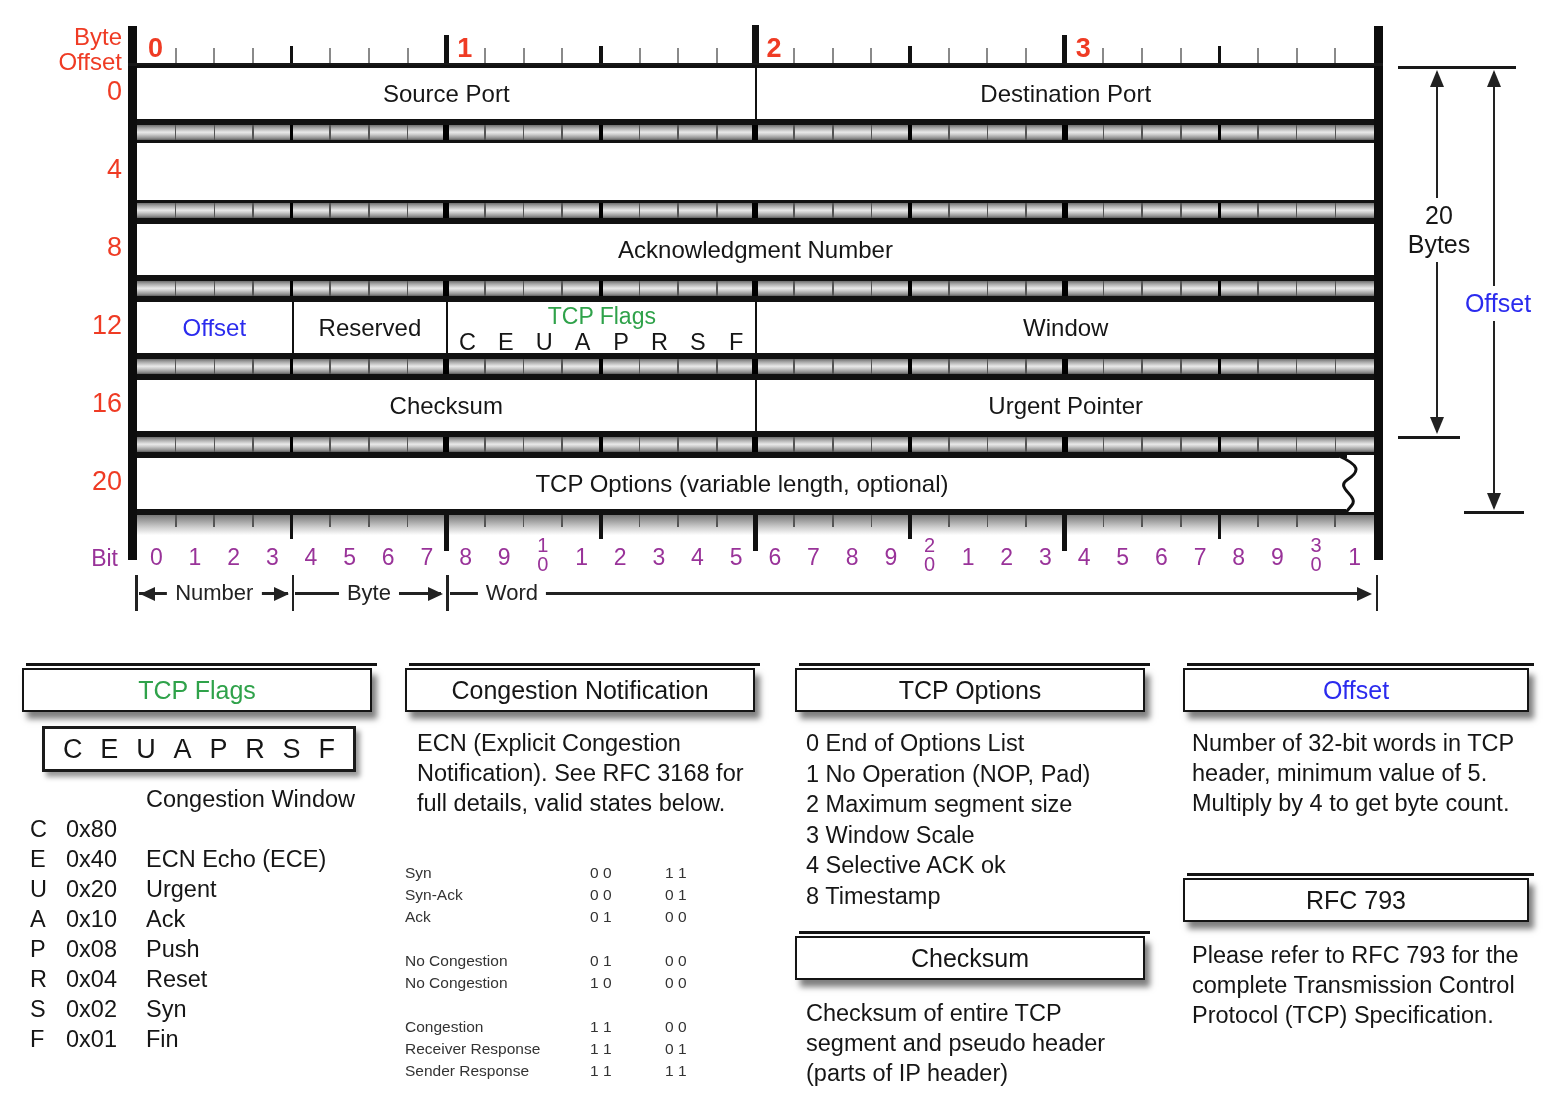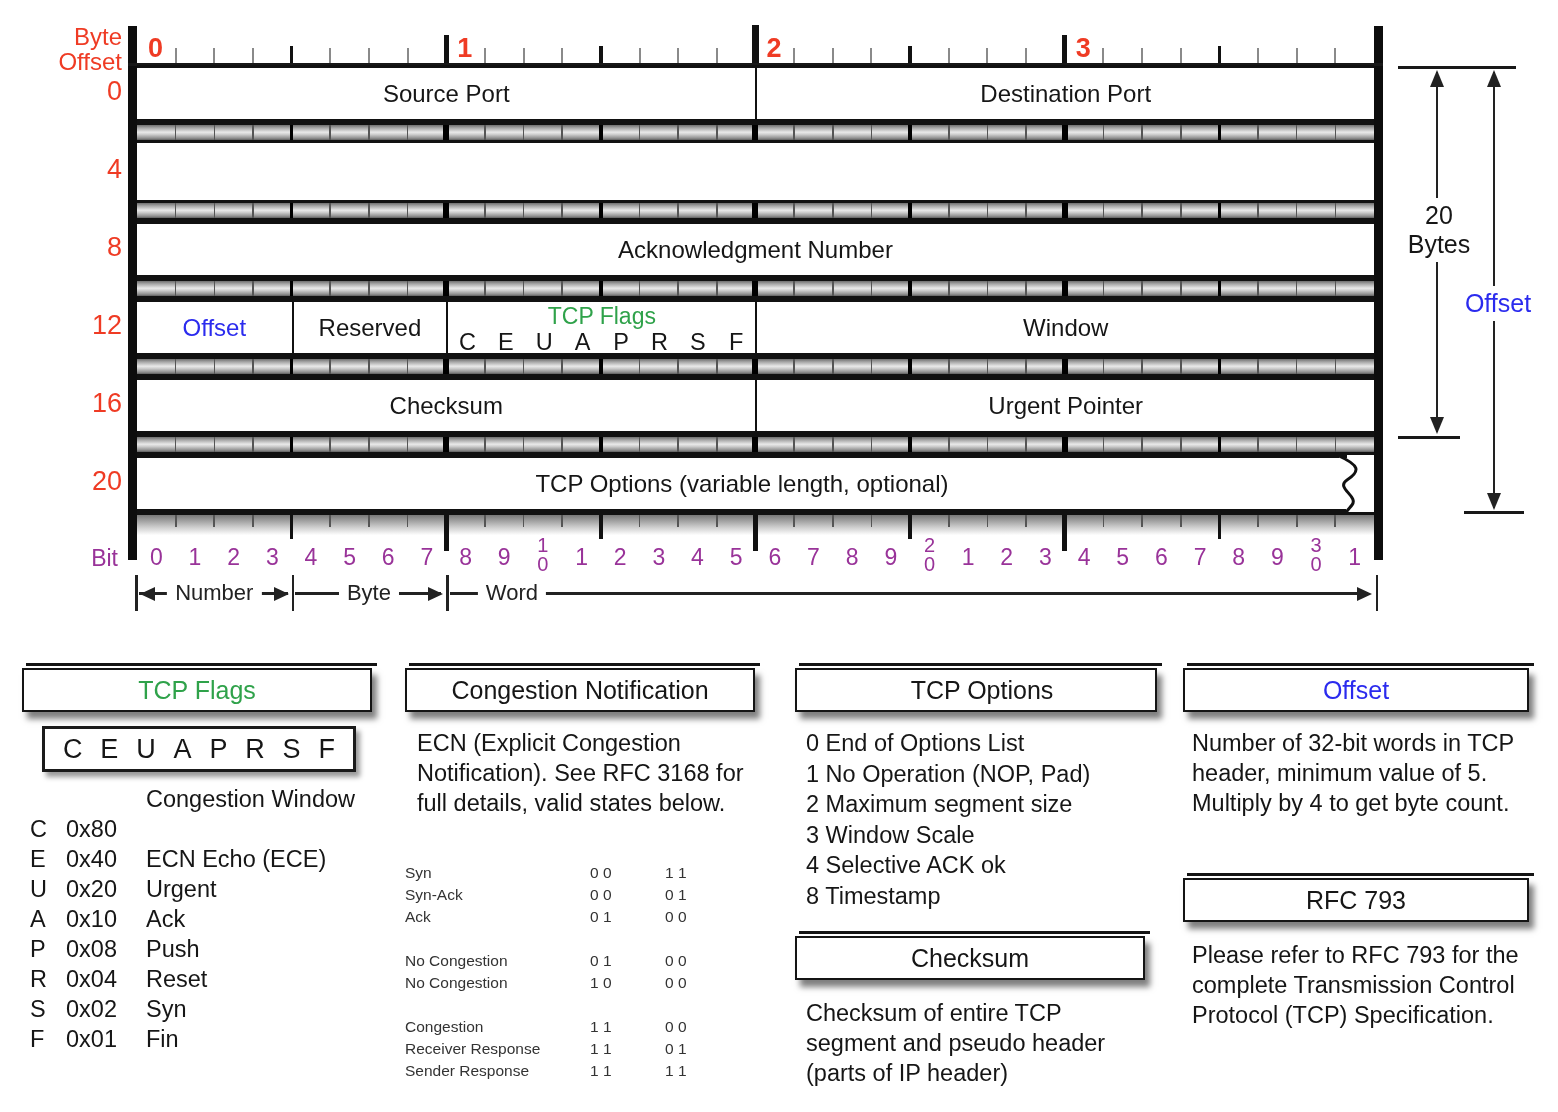--- a/index.html
+++ b/index.html
@@ -508,21 +508,21 @@
           <div>1 1</div>
           <div>0 1</div>
         </div>
         <div class="ecnrow">
           <div>Sender Response</div>
           <div>1 1</div>
           <div>1 1</div>
         </div>
       </div>
 
-    <div class="pbox" style="left:795px;top:668px;width:346px;padding-left:12px;">
+    <div class="pbox" style="left:795px;top:668px;width:346px;">
       <span>TCP Options</span>
     </div>
     <div class="optlist" id="optlist" style="left:806px;top:728px;width:350px;">
         <div>0 End of Options List</div>
         <div>1 No Operation (NOP, Pad)</div>
         <div>2 Maximum segment size</div>
         <div>3 Window Scale</div>
         <div>4 Selective ACK ok</div>
         <div>8 Timestamp</div>
       </div>

